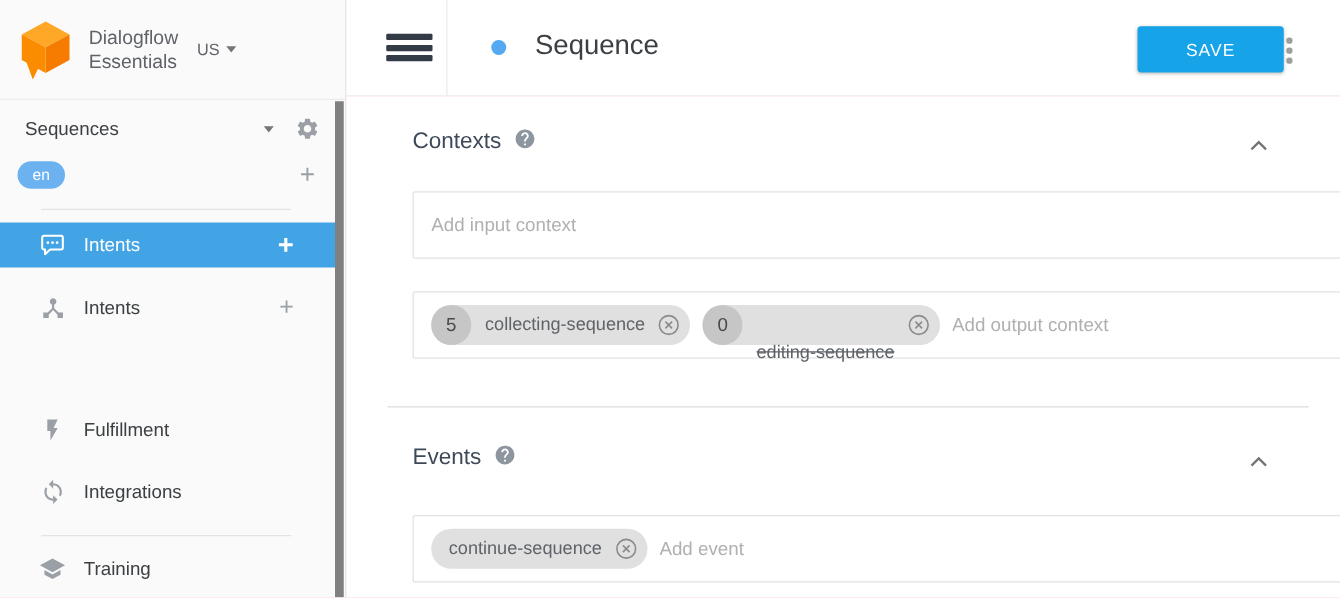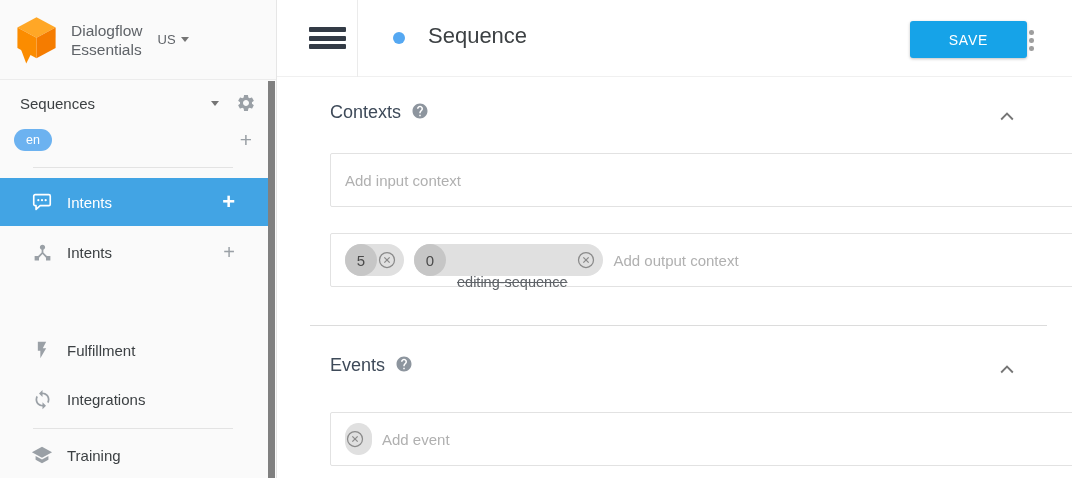--- a/index.html
+++ b/index.html
@@ -19,21 +19,21 @@
   .caret-down { width:0; height:0; border-left:4px solid transparent; border-right:4px solid transparent; border-top:5px solid #757575; display:inline-block; }
   .agent-row { position:absolute; top:88px; left:20px; right:20px; height:30px; display:flex; align-items:center; }
   .agent-name { font-size:15px; color:#3c4043; cursor:pointer; }
   .agent-row .caret-down { margin-left:auto; }
   .gear { margin-left:17px; cursor:pointer; }
   .lang-row { position:absolute; top:128px; left:14px; right:24px; height:24px; display:flex; align-items:center; }
   .lang-badge { width:38px; height:22px; border-radius:12px; background:#6cb2f0; color:#fff;
     font-size:12.5px; display:flex; align-items:center; justify-content:center; cursor:pointer; }
   .lang-add { margin-left:auto; color:#9aa0a6; font-size:21px; font-weight:400; cursor:pointer; line-height:20px; }
   .side-divider { position:absolute; left:33px; width:200px; height:1px; background:#e3e3e3; }
-  .nav-item { position:absolute; left:0; width:269px; height:48px; display:flex; align-items:center;
+  .nav-item { position:absolute; left:0; width:269px; height:36px; display:flex; align-items:center;
     padding-left:30px; cursor:pointer; }
   .nav-icon { width:24px; height:24px; margin-right:13px; display:flex; align-items:center; justify-content:center; }
   .nav-label { font-size:15px; color:#3c4043; }
   .nav-plus { position:absolute; right:34px; font-size:20px; color:#9aa0a6; cursor:pointer; }
   .nav-item.active { background:#42a4e4; }
   .nav-item.active .nav-label { color:#fff; }
   .nav-item.active .nav-plus { color:#fff; font-weight:700; font-size:22px; }
   .beta { font-size:9.5px; color:#9aa0a6; vertical-align:super; margin-left:3px; }
   .scroll-thumb { position:absolute; right:1px; top:81px; width:7px; height:397px; background:#808080; }
   
@@ -193,20 +193,21 @@
       <path d="M5 15l7-7 7 7" stroke="#757575" stroke-width="2.2"></path>
     </svg>
 
     <div class="field" style="top:76px">
       <input type="text" placeholder="Add input context" style="">
     </div>
 
     <div class="field" style="top:156px">
       <span class="chip">
         <span class="chip-num">5</span>
+        <span class="chip-label">collecting-sequence</span>
         <span class="chip-remove">
           <svg width="20" height="20" viewBox="0 0 24 24" fill="none" stroke="#8a8a8a" stroke-width="1.5">
             <circle cx="12" cy="12" r="9"></circle>
               <path d="M8.8 8.8l6.4 6.4M15.2 8.8l-6.4 6.4"></path>
           </svg>
         </span>
       </span>
       <span class="chip">
         <span class="chip-num">0</span>
         <span class="chip-label strike">editing-sequence</span>
@@ -232,20 +233,21 @@
       <svg width="18" height="18" viewBox="0 0 24 24" fill="#8d959e">
         <path d="M12 2C6.48 2 2 6.48 2 12s4.48 10 10 10 10-4.48 10-10S17.52 2 12 2zm1 17h-2v-2h2v2zm2.07-7.75l-.9.92C13.45 12.9 13 13.5 13 15h-2v-.5c0-1.1.45-2.1 1.17-2.83l1.24-1.26c.37-.36.59-.86.59-1.41 0-1.1-.9-2-2-2s-2 .9-2 2H8c0-2.21 1.79-4 4-4s4 1.79 4 4c0 .88-.36 1.68-.93 2.25z"></path>
       </svg>
     </div>
     <svg class="chev" style="left:720px; top:283px" width="20" height="20" viewBox="0 0 24 24" fill="none">
       <path d="M5 15l7-7 7 7" stroke="#757575" stroke-width="2.2"></path>
     </svg>
 
     <div class="field" style="top:335px">
       <span class="chip">
+        <span class="chip-label" style="padding-left:14px">continue-sequence</span>
         <span class="chip-remove">
           <svg width="20" height="20" viewBox="0 0 24 24" fill="none" stroke="#8a8a8a" stroke-width="1.5">
             <circle cx="12" cy="12" r="9"></circle>
               <path d="M8.8 8.8l6.4 6.4M15.2 8.8l-6.4 6.4"></path>
           </svg>
         </span>
       </span>
       <input type="text" placeholder="Add event" style="">
     </div>
 

